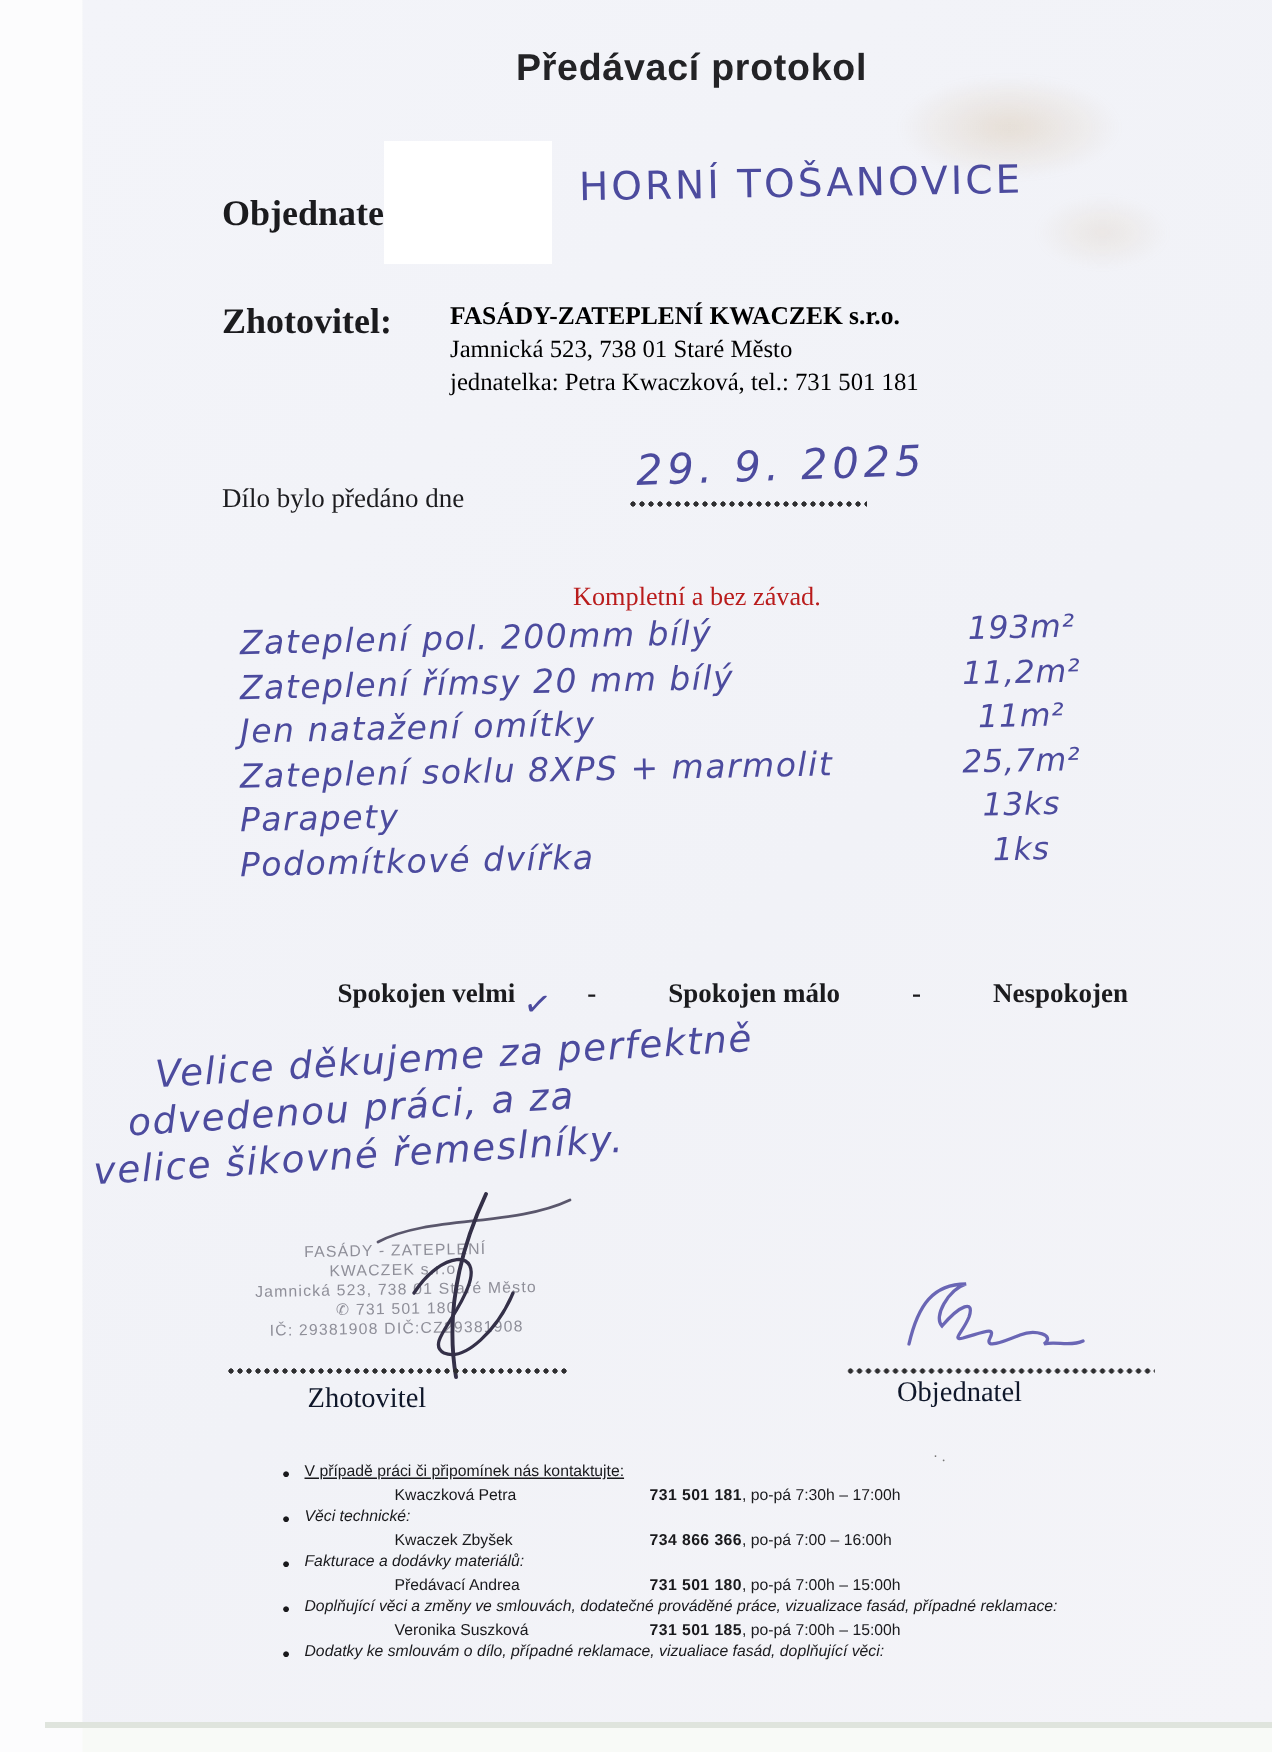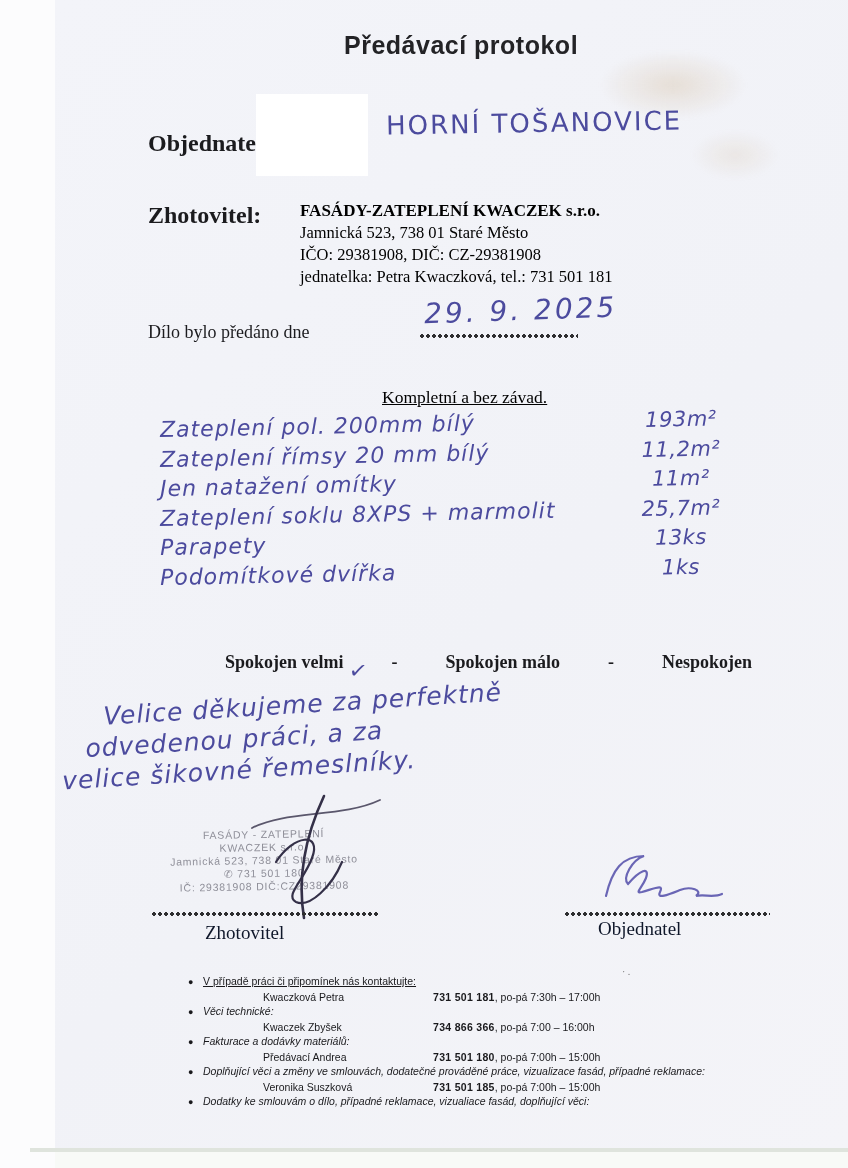--- a/index.html
+++ b/index.html
@@ -34,21 +34,21 @@
 
   .zhotovitel-label{left:148px;top:202px;}
   .company-block{left:300px;top:200px;font-size:16.5px;line-height:22px;color:#000000;}
   .company-name{font-weight:bold;font-size:17px;}
 
   .handover-label{left:148px;top:322px;font-size:18px;}
   .handover-date{left:424px;top:294px;font-size:28px;letter-spacing:3px;transform:rotate(-2deg);}
   .dotline{height:4px;background-image:radial-gradient(circle at 2px 2px,#2e2e30 1.6px,rgba(0,0,0,0) 1.9px);background-size:6px 4px;background-repeat:repeat-x;}
   .date-dots{left:420px;top:334px;width:158px;}
 
-  .completion-heading{left:382px;top:387px;font-size:17.5px;text-decoration:underline;color:#000000;}
+  .completion-heading{left:382px;top:387px;font-size:17.5px;color:#b91c1c;}
 
   .work-list{left:160px;top:411px;width:582px;}
   .work-row{display:flex;align-items:baseline;height:29.5px;transform:rotate(-1.2deg);}
   .work-desc{flex:1;font-size:22px;letter-spacing:1px;white-space:nowrap;}
   .work-qty{width:122px;text-align:center;font-size:21px;letter-spacing:0.5px;}
 
   .satisfaction{left:225px;top:652px;display:flex;align-items:baseline;gap:48px;
     font-weight:bold;font-size:18px;color:#1b1b1e;}
   .sat-opt{white-space:nowrap;}
   .sat-check{position:absolute;left:124px;top:6px;font-size:22px;color:#4c4b9e;
@@ -96,21 +96,20 @@
 <div class="abs doc-title">Předávací protokol</div>
 
 <div class="abs label-bold objednatel-label">Objednatel:</div>
 <div class="abs redaction-box"></div>
 <div class="abs hw client-name">HORNÍ TOŠANOVICE</div>
 
 <div class="abs label-bold zhotovitel-label">Zhotovitel:</div>
 <div class="abs company-block">
   <div class="company-name">FASÁDY-ZATEPLENÍ KWACZEK s.r.o.</div>
   <div>Jamnická 523, 738 01 Staré Město</div>
-  <div>IČO: 29381908, DIČ: CZ-29381908</div>
   <div>jednatelka: Petra Kwaczková, tel.: 731 501 181</div>
 </div>
 
 <div class="abs handover-label">Dílo bylo předáno dne</div>
 <div class="abs hw handover-date">29. 9. 2025</div>
 <div class="abs dotline date-dots"></div>
 
 <div class="abs completion-heading">Kompletní a bez závad.</div>
 
 <div class="abs work-list">

